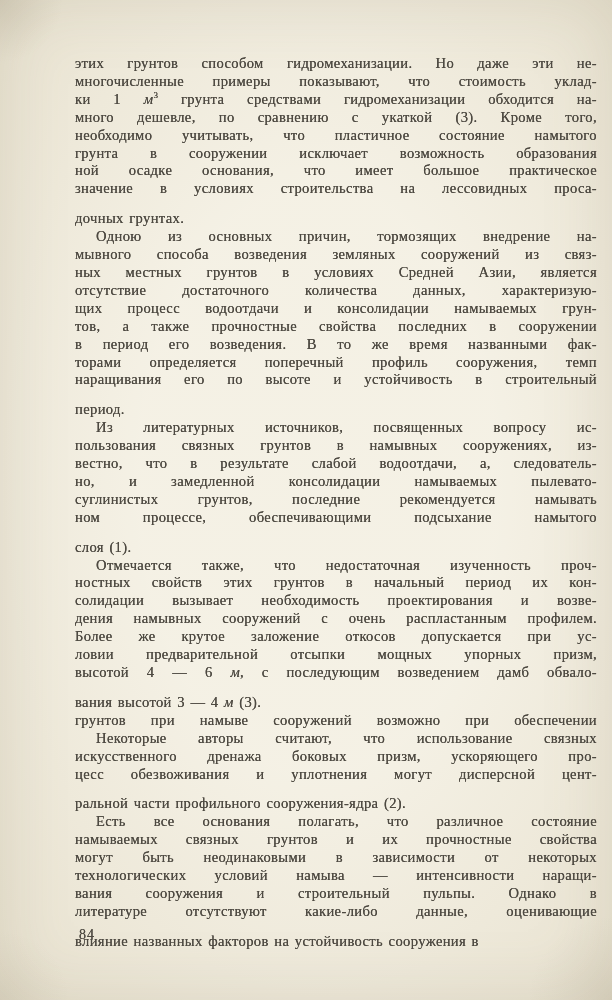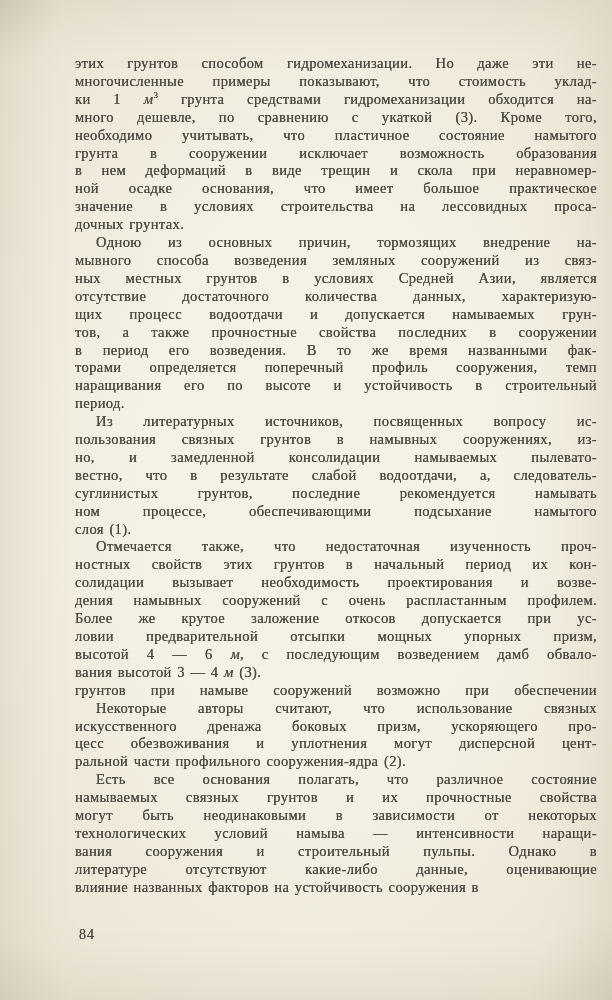--- a/index.html
+++ b/index.html
@@ -43,20 +43,21 @@
     line-height: 17.9px;
     letter-spacing: 0.35px;
     word-spacing: 1.5px;
     text-align: justify;
     text-align-last: justify;
     white-space: normal;
     text-shadow: 0 0 0.45px var(--ink);
   }
   .line.para-end {
     text-align-last: left;
+    margin-top: 12px;
   }
   .line.indent {
     text-indent: 21px;
   }
   .line sup {
     font-size: 0.62em;
     vertical-align: super;
     line-height: 0;
   }
   .line i { font-style: italic; }
@@ -75,42 +76,41 @@
 
 <div class="page">
   <div class="text-block">
       <div class="paragraph">
         <div class="line">этих грунтов способом гидромеханизации. Но даже эти не-</div>
         <div class="line">многочисленные примеры показывают, что стоимость уклад-</div>
         <div class="line">ки 1 <i>м</i><sup>3</sup> грунта средствами гидромеханизации обходится на-</div>
         <div class="line">много дешевле, по сравнению с укаткой (3). Кроме того,</div>
         <div class="line">необходимо учитывать, что пластичное состояние намытого</div>
         <div class="line">грунта в сооружении исключает возможность образования</div>
-        <div class="line">в нем деформаций в виде трещин и скола при неравномер-</div>
         <div class="line">ной осадке основания, что имеет большое практическое</div>
         <div class="line">значение в условиях строительства на лессовидных проса-</div>
         <div class="line para-end">дочных грунтах.</div>
       </div>
       <div class="paragraph">
         <div class="line indent">Одною из основных причин, тормозящих внедрение на-</div>
         <div class="line">мывного способа возведения земляных сооружений из связ-</div>
         <div class="line">ных местных грунтов в условиях Средней Азии, является</div>
         <div class="line">отсутствие достаточного количества данных, характеризую-</div>
-        <div class="line">щих процесс водоотдачи и допускается намываемых грун-</div>
+        <div class="line">щих процесс водоотдачи и консолидации намываемых грун-</div>
         <div class="line">тов, а также прочностные свойства последних в сооружении</div>
         <div class="line">в период его возведения. В то же время названными фак-</div>
         <div class="line">торами определяется поперечный профиль сооружения, темп</div>
         <div class="line">наращивания его по высоте и устойчивость в строительный</div>
         <div class="line para-end">период.</div>
       </div>
       <div class="paragraph">
         <div class="line indent">Из литературных источников, посвященных вопросу ис-</div>
         <div class="line">пользования связных грунтов в намывных сооружениях, из-</div>
+        <div class="line">вестно, что в результате слабой водоотдачи, а, следователь-</div>
         <div class="line">но, и замедленной консолидации намываемых пылевато-</div>
-        <div class="line">вестно, что в результате слабой водоотдачи, а, следователь-</div>
         <div class="line">суглинистых грунтов, последние рекомендуется намывать</div>
         <div class="line">ном процессе, обеспечивающими подсыхание намытого</div>
         <div class="line para-end">слоя (1).</div>
       </div>
       <div class="paragraph">
         <div class="line indent">Отмечается также, что недостаточная изученность проч-</div>
         <div class="line">ностных свойств этих грунтов в начальный период их кон-</div>
         <div class="line">солидации вызывает необходимость проектирования и возве-</div>
         <div class="line">дения намывных сооружений с очень распластанным профилем.</div>
         <div class="line">Более же крутое заложение откосов допускается при ус-</div>

